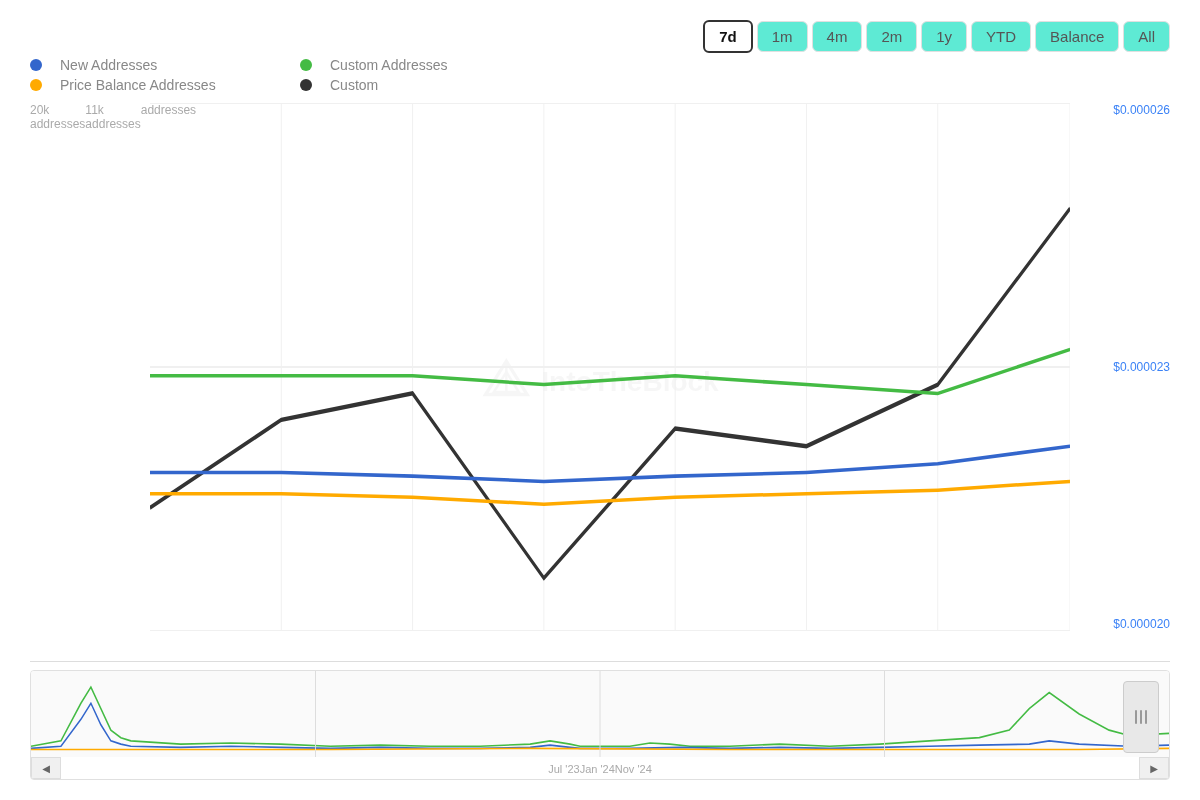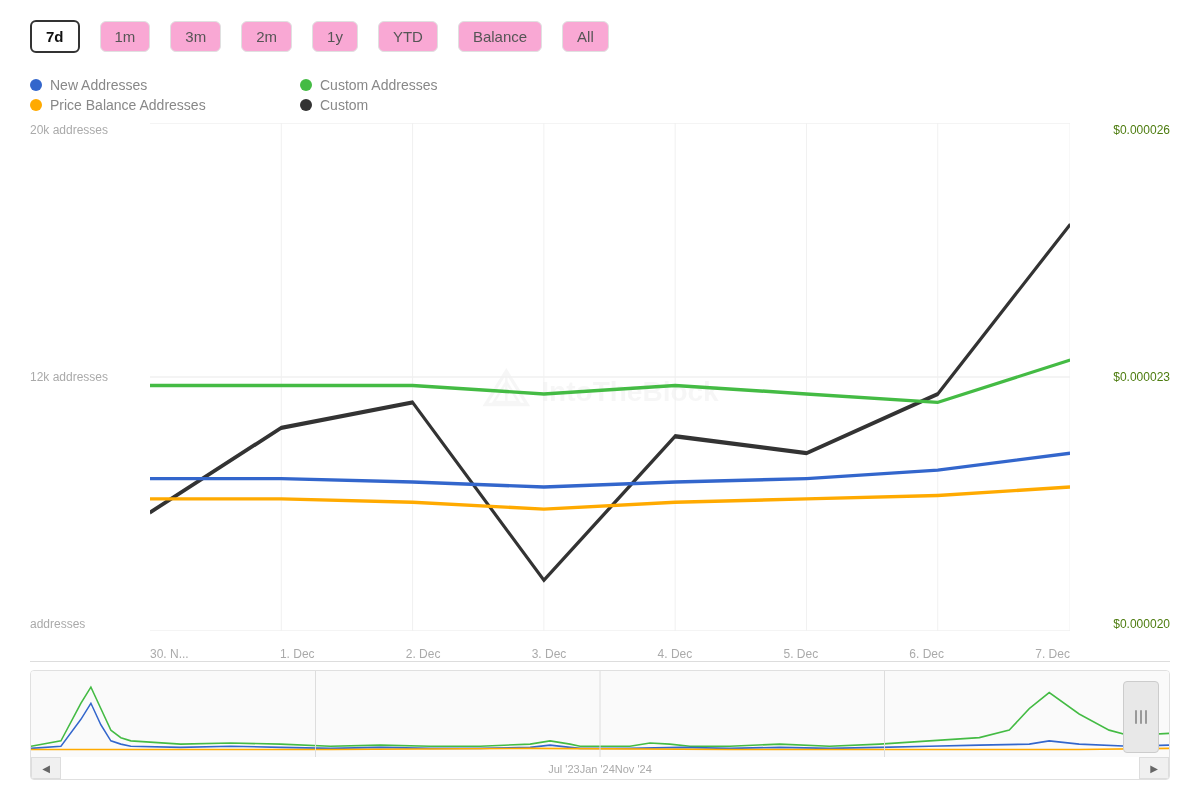--- a/index.html
+++ b/index.html
@@ -13,30 +13,31 @@
     .container {
       width: 1200px;
       height: 800px;
       padding: 20px 30px;
       display: flex;
       flex-direction: column;
     }
     
     .time-selector {
       display: flex;
-      gap: 20px;
-      align-items: center;
-      margin-bottom: 24px;
+      gap: 4px;
+      align-items: center;
+      margin-bottom: 4px;
       flex-wrap: nowrap;
+      justify-content: flex-end;
     }
     .time-btn {
       padding: 6px 14px;
       border-radius: 6px;
       border: 1px solid #e0e0e0;
-      background: #f9a8d4;
+      background: #5eead4;
       cursor: pointer;
       font-size: 15px;
       color: #555;
       font-weight: 400;
     }
     .time-btn.active {
       font-weight: 800;
       border-color: #333;
       color: #111;
       background: #fff;
@@ -46,21 +47,21 @@
     .legend {
       display: grid;
       grid-template-columns: 1fr 1fr;
       gap: 4px 40px;
       margin-bottom: 10px;
       max-width: 500px;
     }
     .legend-item {
       display: flex;
       align-items: center;
-      gap: 8px;
+      gap: 18px;
       font-size: 14px;
       color: #888;
     }
     .legend-dot {
       width: 12px;
       height: 12px;
       border-radius: 50%;
       flex-shrink: 0;
     }
     
@@ -75,37 +76,37 @@
       position: relative;
       border-bottom: 1px solid #ddd;
     }
     .y-axis-left {
       position: absolute;
       left: 0;
       top: 0;
       bottom: 30px;
       width: 120px;
       display: flex;
-      flex-direction: column;
+      flex-direction: row;
       justify-content: space-between;
       font-size: 12px;
       color: #aaa;
     }
     .y-axis-right {
       position: absolute;
       right: 0;
       top: 0;
       bottom: 30px;
       width: 100px;
       display: flex;
       flex-direction: column;
       justify-content: space-between;
       align-items: flex-end;
       font-size: 12px;
-      color: #4d7c0f;
+      color: #3b82f6;
     }
     .x-axis {
       position: absolute;
       bottom: 0;
       left: 120px;
       right: 100px;
       display: flex;
       justify-content: space-between;
       font-size: 12px;
       color: #aaa;
@@ -207,21 +208,21 @@
     }
   </style>
 </head>
 <body>
 
 <div class="container">
 
   <div class="time-selector">
   <button class="time-btn active">7d</button>
       <button class="time-btn">1m</button>
-      <button class="time-btn">3m</button>
+      <button class="time-btn">4m</button>
       <button class="time-btn">2m</button>
       <button class="time-btn">1y</button>
       <button class="time-btn">YTD</button>
       <button class="time-btn">Balance</button>
       <button class="time-btn">All</button>
     </div>
 
   <div class="legend">
   <div class="legend-item">
         <span class="legend-dot" style="background: rgb(51, 102, 204);"></span>
@@ -248,21 +249,21 @@
         <svg viewBox="0 0 60 60" fill="none" xmlns="http://www.w3.org/2000/svg">
           <polygon points="30,5 55,45 5,45" stroke="#888" stroke-width="4" fill="none"></polygon>
           <polygon points="30,18 45,42 15,42" stroke="#888" stroke-width="3" fill="none"></polygon>
           <line x1="30" y1="5" x2="30" y2="45" stroke="#888" stroke-width="3"></line>
         </svg>
         <span>IntoTheBlock</span>
       </div>
 
       <div class="y-axis-left">
         <span>20k addresses</span>
-        <span>12k addresses</span>
+        <span>11k addresses</span>
         <span>addresses</span>
       </div>
 
       <div class="y-axis-right">
         <span>$0.000026</span>
         <span>$0.000023</span>
         <span>$0.000020</span>
       </div>
 
       <div class="chart-svg-container">
@@ -283,30 +284,20 @@
           <polyline points="0,230 137,180 274,165 411,270 548,185 685,195 822,160 960,60" fill="none" stroke="#333333" stroke-width="2.5"></polyline>
 
           <polyline points="0,155 137,155 274,155 411,160 548,155 685,160 822,165 960,140" fill="none" stroke="#44bb44" stroke-width="2"></polyline>
 
           <polyline points="0,210 137,210 274,212 411,215 548,212 685,210 822,205 960,195" fill="none" stroke="#3366cc" stroke-width="2"></polyline>
 
           <polyline points="0,222 137,222 274,224 411,228 548,224 685,222 822,220 960,215" fill="none" stroke="#ffaa00" stroke-width="2"></polyline>
         </svg>
       </div>
 
-      <div class="x-axis">
-        <span>30. N...</span>
-        <span>1. Dec</span>
-        <span>2. Dec</span>
-        <span>3. Dec</span>
-        <span>4. Dec</span>
-        <span>5. Dec</span>
-        <span>6. Dec</span>
-        <span>7. Dec</span>
-      </div>
     </div>
 
     <div class="mini-chart-container">
       <div class="mini-chart-inner">
         <svg width="100%" height="100%" viewBox="0 0 1140 80" preserveAspectRatio="none">
 
           <rect width="1140" height="80" fill="#fafafa"></rect>
 
           <polyline points="0,70 30,65 50,30 60,15 70,35 80,55 90,62 100,65 150,68 200,67 250,68 300,70 350,69 400,70 450,70 500,68 520,65 540,68 550,70 600,70 620,67 640,68 660,70 700,70 750,68 800,70 850,68 900,65 950,62 980,55 1000,35 1020,20 1050,40 1080,55 1100,60 1140,58" fill="none" stroke="#44bb44" stroke-width="1.5"></polyline>
 

